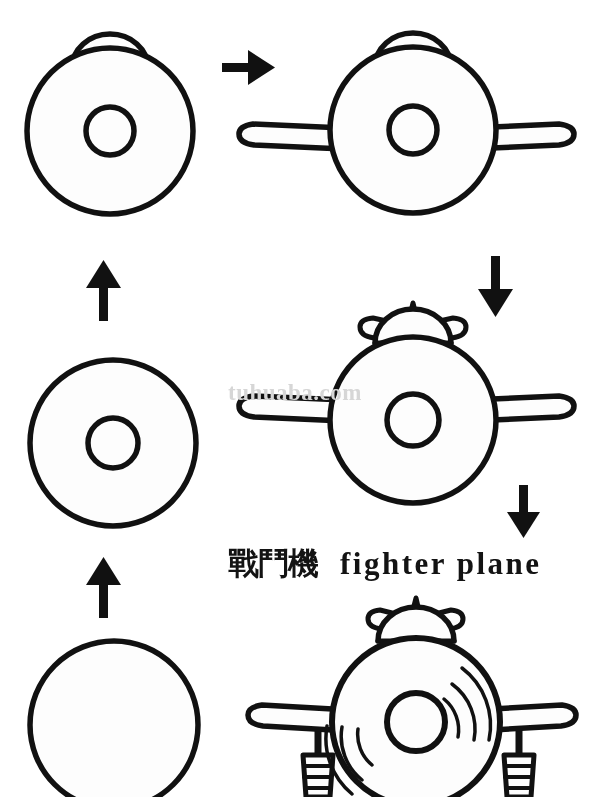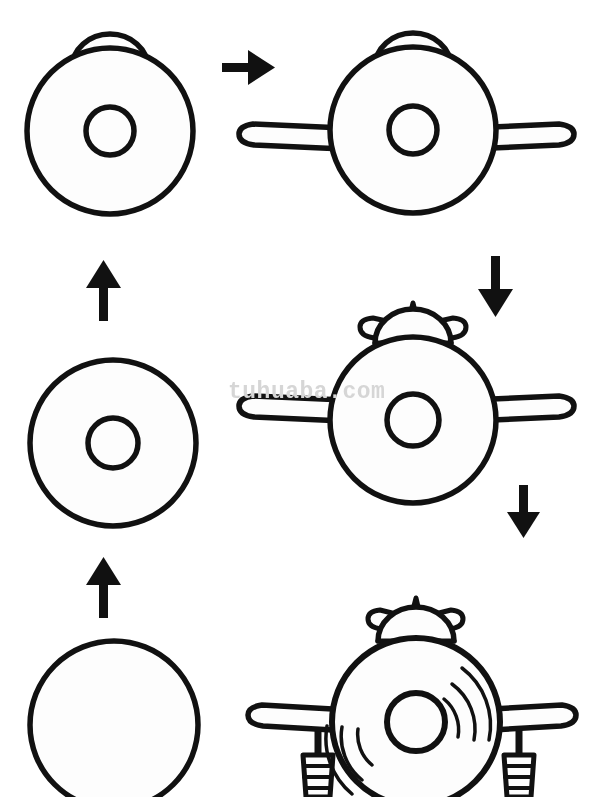--- a/index.html
+++ b/index.html
@@ -65,21 +65,21 @@
     font-weight: 700;
     color: #131313;
     letter-spacing: 2.5px;
     line-height: 1;
     margin-left: 22px;
   }
   .watermark {
     position: absolute;
     left: 228px;
     top: 381px;
-    font-family: Liberation Mono, monospace;
+    font-family: Liberation Serif, serif;
     font-size: 23px;
     font-weight: 700;
     color: #d6d6d6;
     letter-spacing: 0.5px;
     line-height: 1;
     user-select: none;
     pointer-events: none;
   }
 </style>
 </head>
@@ -198,14 +198,18 @@
     </g>
 
     <g class="ink-solid">
       <rect x="519" y="485" width="9" height="30"></rect>
       <path d="M 523.5 538 L 507 512 L 540 512 Z"></path>
     </g>
   </svg>
 
   <div class="watermark">tuhuaba.com</div>
 
+  <div class="caption-row">
+    <span class="caption-cn">戰鬥機</span>
+    <span class="caption-en">fighter plane</span>
+  </div>
 
 </div>
 
 </body></html>

